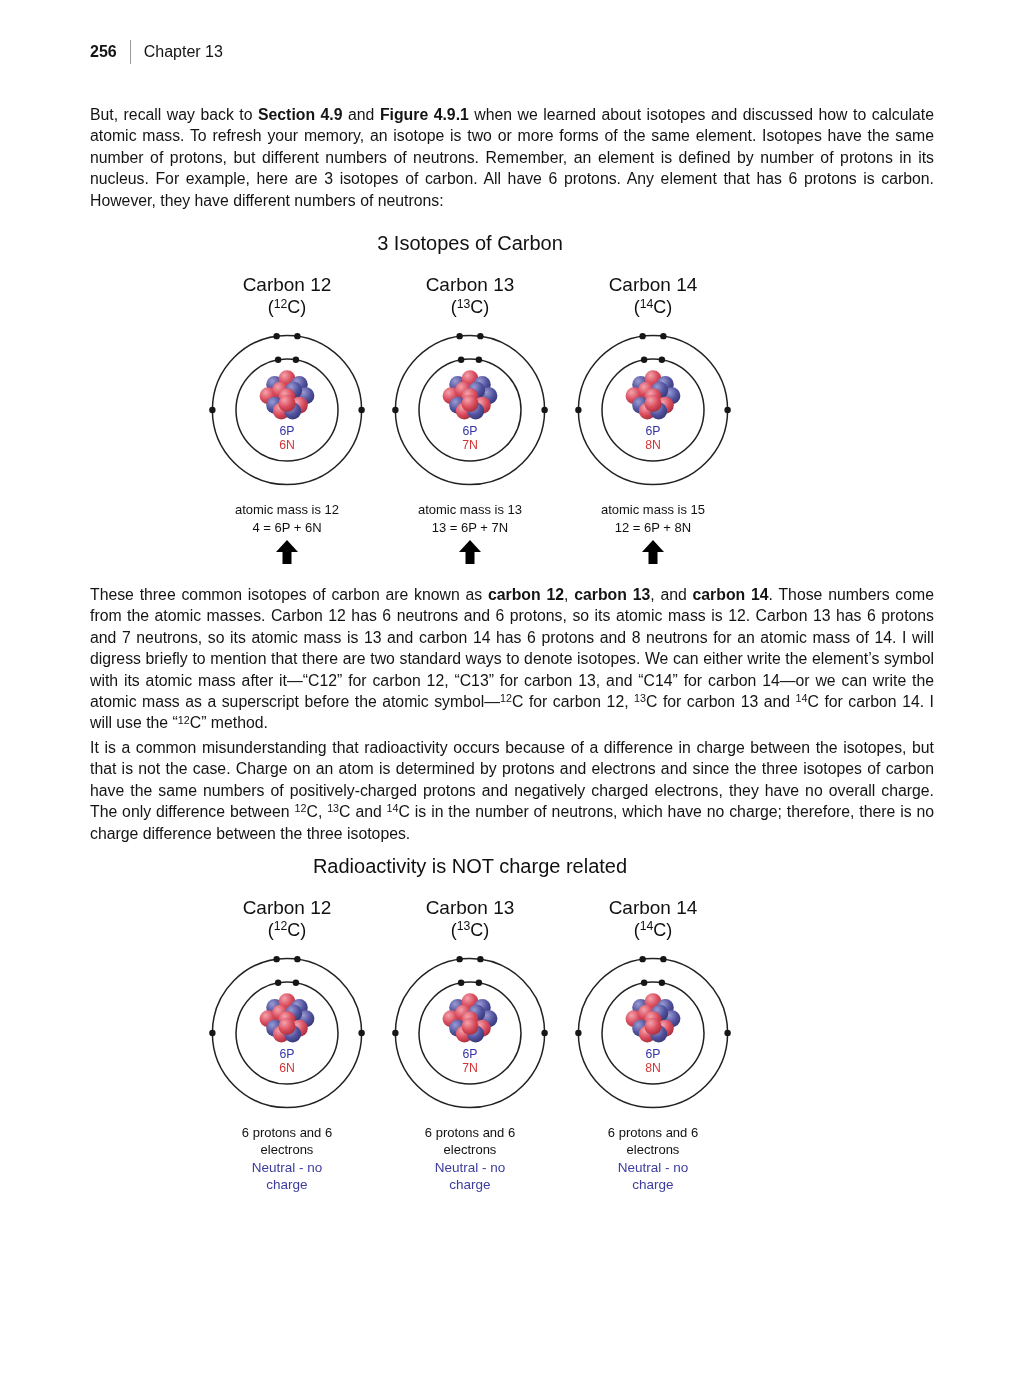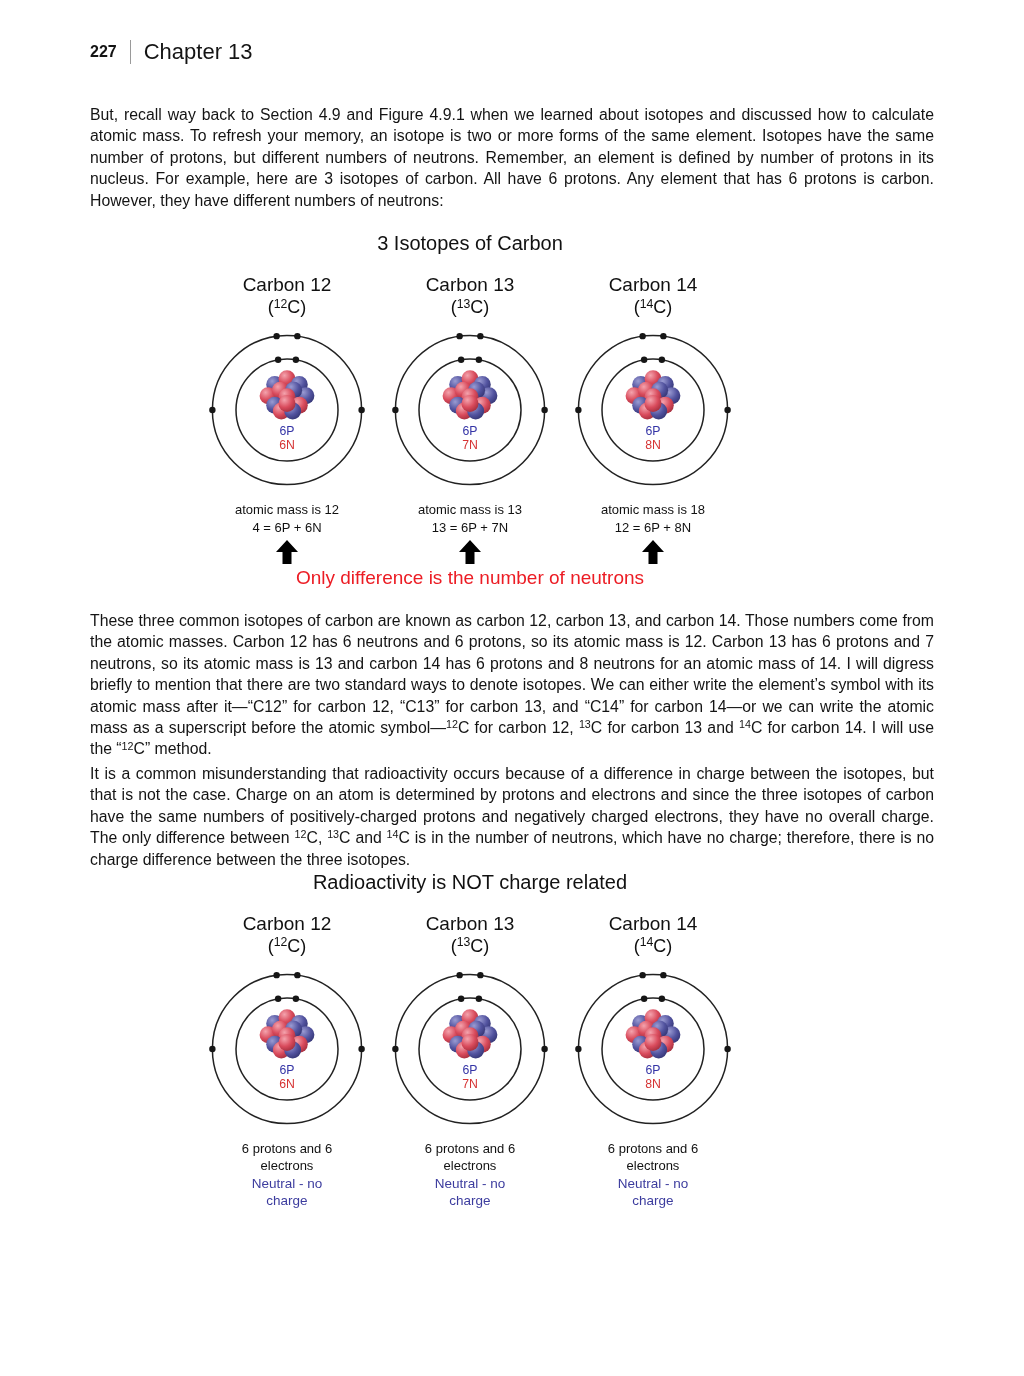--- a/index.html
+++ b/index.html
@@ -7,39 +7,39 @@
   body {
     width:1024px; height:1376px; overflow:hidden; position:relative;
     font-family:"Liberation Sans", sans-serif; color:#141414;
   }
   .page { padding:40px 90px 0 90px; }
 
   
   .header-row { display:flex; align-items:center; gap:13px; height:24px; margin-bottom:40px; }
   .page-num { font-size:16px; font-weight:bold; }
   .header-divider { width:1px; height:24px; background:#9a9a9a; }
-  .chapter { font-size:22px; }
+  .chapter { font-size:16px; }
 
   
   p.body-text {
     font-size:15.8px; line-height:21.4px; text-align:justify;
     color:#141414;
   }
   p.body-text sup, .atom-symbol sup {
     font-size:0.68em; line-height:0; position:relative; top:-0.45em; vertical-align:baseline;
   }
-  .b { font-weight:normal; }
+  .b { font-weight:bold; }
   #p2 { margin-top:20px; }
   #p3 { margin-top:3px; }
 
   
   .figure { width:760px; }
   .fig-title { text-align:center; font-size:20px; line-height:24px; color:#111; }
   #fig1 .fig-title { margin-top:20px; }
-  #fig2 .fig-title { }
+  #fig2 .fig-title { margin-top:10px; }
   .atom-row { display:flex; justify-content:center; margin-top:18px; }
   .atom-col { width:183px; display:flex; flex-direction:column; align-items:center; }
   .atom-name { font-size:19px; line-height:23px; color:#111; text-align:center; }
   .atom-symbol { font-size:18px; line-height:23px; color:#111; margin-bottom:6px; }
   .atom-svg { display:block; width:170px; height:170px; }
   .p-label { fill:var(--proton-label); font-size:13px; font-family:"Liberation Sans", sans-serif; }
   .n-label { fill:var(--neutron-label); font-size:13px; font-family:"Liberation Sans", sans-serif; }
   .caps { margin-top:6px; text-align:center; }
   .cap { font-size:13px; line-height:17.5px; color:#111; }
   .cap-neutral { font-size:13.5px; line-height:17.5px; color:var(--neutral-label); text-align:center; }
@@ -98,21 +98,21 @@
     <g id="up-arrow">
       <polygon points="11,0 22,12 15.5,12 15.5,24 6.5,24 6.5,12 0,12"></polygon>
     </g>
   </defs>
 </svg>
 </div>
 
 <div class="page">
 
   <div class="header-row">
-    <span class="page-num">227</span>
+    <span class="page-num">256</span>
     <span class="header-divider"></span>
     <span class="chapter">Chapter 13</span>
   </div>
 
   <p class="body-text" id="p1"><span>But, recall way back to </span><span class="b">Section 4.9</span><span> and </span><span class="b">Figure 4.9.1</span><span> when we learned about isotopes and discussed how to calculate atomic mass. To refresh your memory, an isotope is two or more forms of the same element. Isotopes have the same number of protons, but different numbers of neutrons. Remember, an element is defined by number of protons in its nucleus. For example, here are 3 isotopes of carbon. All have 6 protons. Any element that has 6 protons is carbon. However, they have different numbers of neutrons:</span></p>
 
   <div class="figure" id="fig1">
     <div class="fig-title">3 Isotopes of Carbon</div>
 
     <div class="atom-row">
@@ -147,21 +147,21 @@
 
       <div class="atom-col">
         <div class="atom-name">Carbon 14</div>
         <div class="atom-symbol"><span>(</span><sup>14</sup><span>C)</span></div>
         <svg class="atom-svg" viewBox="0 0 180 180">
           <use href="#atom-graphic"></use>
           <text x="90" y="116" text-anchor="middle" class="p-label">6P</text>
           <text x="90" y="131" text-anchor="middle" class="n-label">8N</text>
         </svg>
         <div class="caps">
-          <div class="cap">atomic mass is 18</div>
+          <div class="cap">atomic mass is 15</div>
           <div class="cap">12 = 6P + 8N</div>
         </div>
       </div>
 
     </div>
 
     <div class="arrow-row">
       <div class="arrow-cell">
           <span class="arrow">
             <svg width="22" height="24" viewBox="0 0 22 24">
@@ -178,21 +178,20 @@
         </div>
       <div class="arrow-cell">
           <span class="arrow">
             <svg width="22" height="24" viewBox="0 0 22 24">
               <use href="#up-arrow"></use>
             </svg>
           </span>
         </div>
     </div>
 
-    <div class="fig-note">Only difference is the number of neutrons</div>
   </div>
 
   <p class="body-text" id="p2"><span>These three common isotopes of carbon are known as </span><span class="b">carbon 12</span><span>, </span><span class="b">carbon 13</span><span>, and </span><span class="b">carbon 14</span><span>. Those numbers come from the atomic masses. Carbon 12 has 6 neutrons and 6 protons, so its atomic mass is 12. Carbon 13 has 6 protons and 7 neutrons, so its atomic mass is 13 and carbon 14 has 6 protons and 8 neutrons for an atomic mass of 14. I will digress briefly to mention that there are two standard ways to denote isotopes. We can either write the element’s symbol with its atomic mass after it—“C12” for carbon 12, “C13” for carbon 13, and “C14” for carbon 14—or we can write the atomic mass as a superscript before the atomic symbol—</span><sup>12</sup><span>C for carbon 12, </span><sup>13</sup><span>C for carbon 13 and </span><sup>14</sup><span>C for carbon 14. I will use the “</span><sup>12</sup><span>C” method.</span></p>
 
   <p class="body-text" id="p3"><span>It is a common misunderstanding that radioactivity occurs because of a difference in charge between the isotopes, but that is not the case. Charge on an atom is determined by protons and electrons and since the three isotopes of carbon have the same numbers of positively-charged protons and negatively charged electrons, they have no overall charge.  The only difference between </span><sup>12</sup><span>C, </span><sup>13</sup><span>C and </span><sup>14</sup><span>C is in the number of neutrons, which have no charge; therefore, there is no charge difference between the three isotopes.</span></p>
 
   <div class="figure" id="fig2">
     <div class="fig-title">Radioactivity is NOT charge related</div>
 
     <div class="atom-row">

